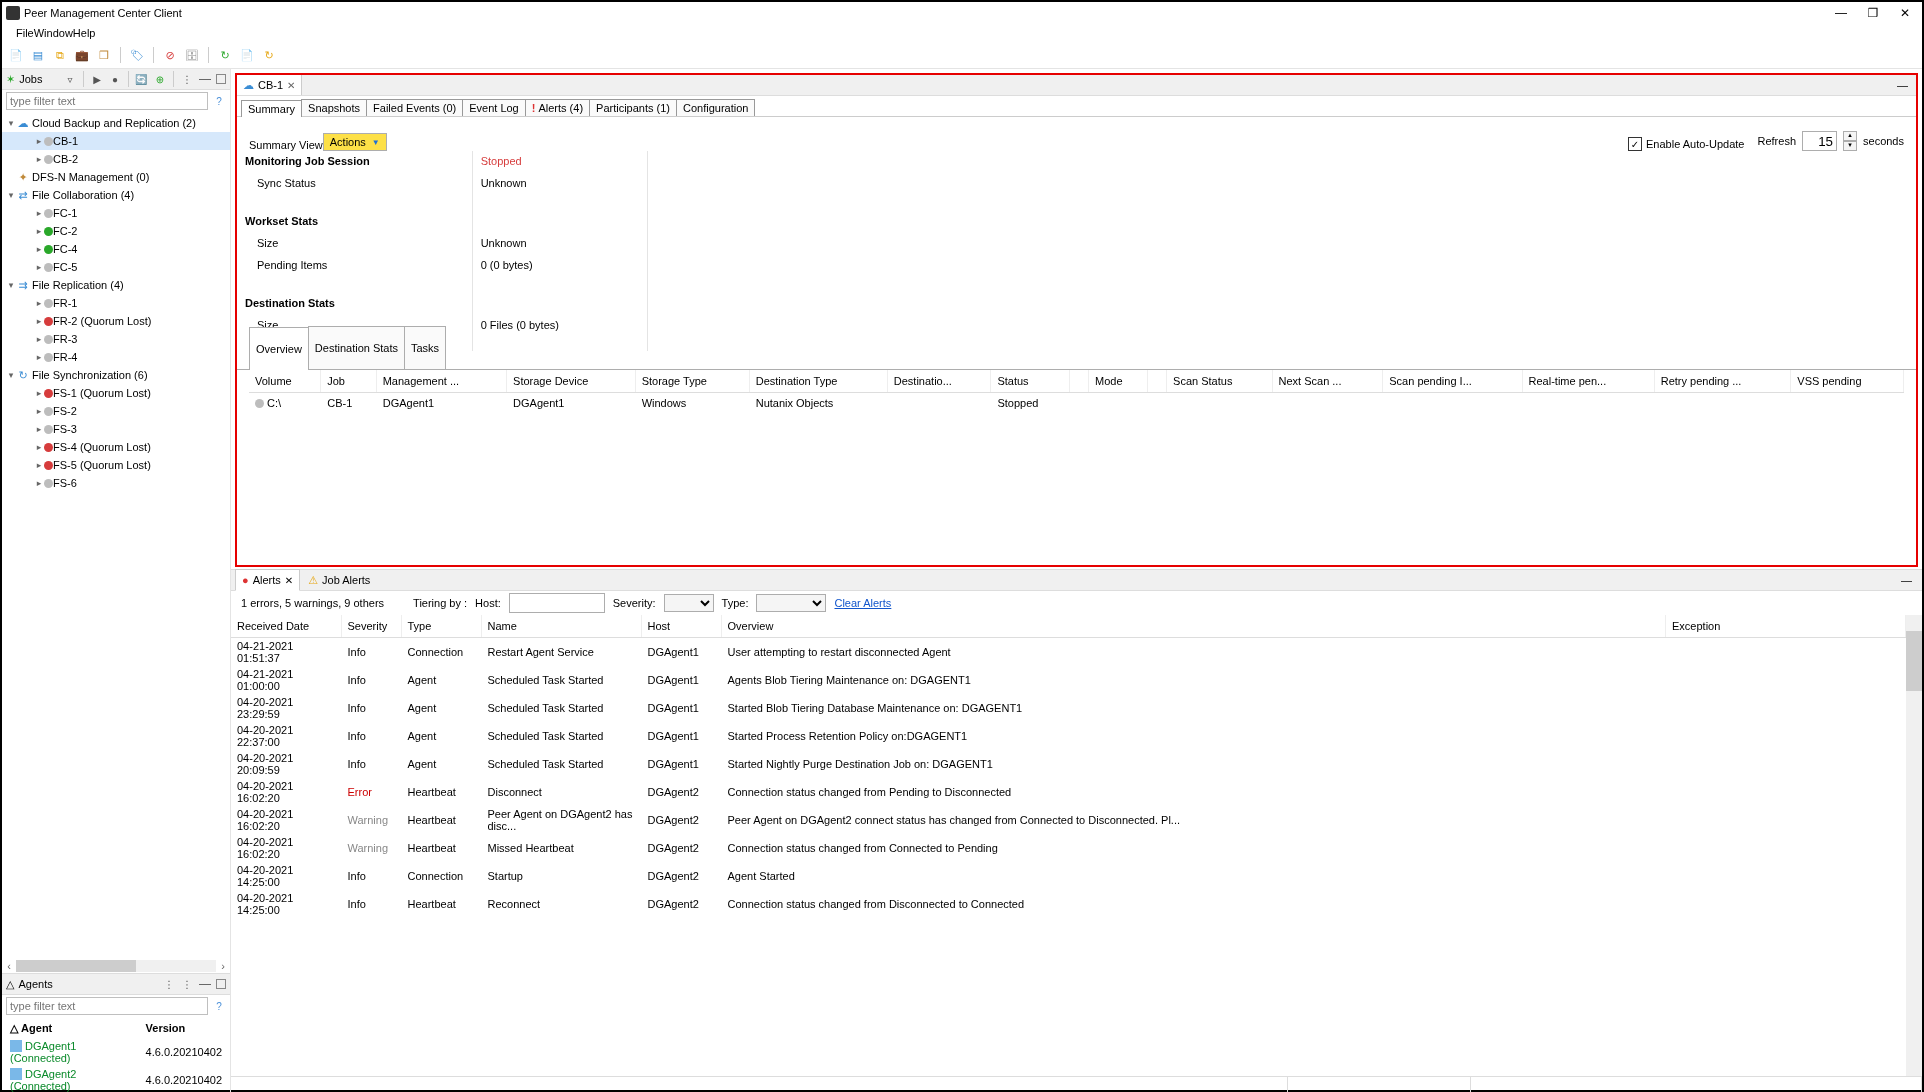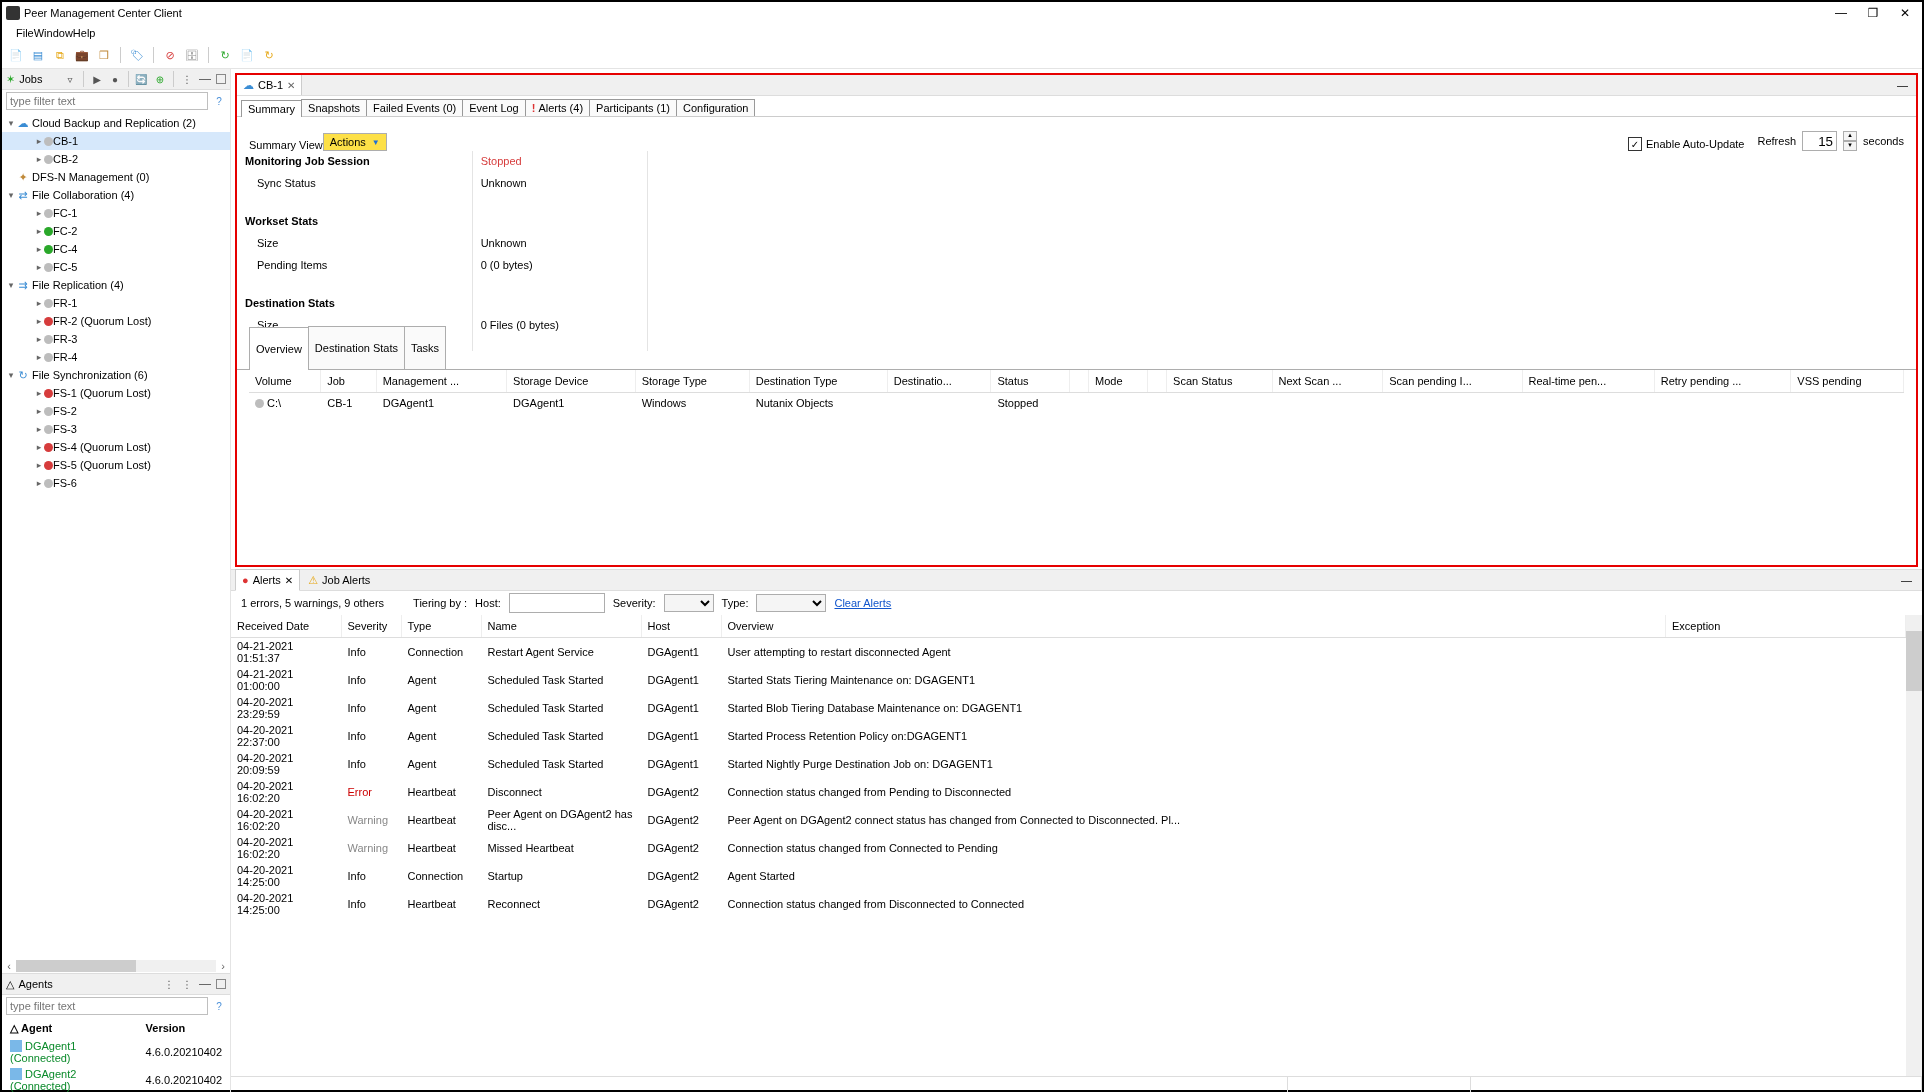--- a/index.html
+++ b/index.html
@@ -615,21 +615,21 @@
                   <td>DGAgent1</td>
                   <td>User attempting to restart disconnected Agent</td>
                   <td></td>
                 </tr>
                 <tr>
                   <td>04-21-2021 01:00:00</td>
                   <td class="">Info</td>
                   <td>Agent</td>
                   <td>Scheduled Task Started</td>
                   <td>DGAgent1</td>
-                  <td>Started Stats Tiering Maintenance on: DGAGENT1</td>
+                  <td>Agents Blob Tiering Maintenance on: DGAGENT1</td>
                   <td></td>
                 </tr>
                 <tr>
                   <td>04-20-2021 23:29:59</td>
                   <td class="">Info</td>
                   <td>Agent</td>
                   <td>Scheduled Task Started</td>
                   <td>DGAgent1</td>
                   <td>Started Blob Tiering Database Maintenance on: DGAGENT1</td>
                   <td></td>

